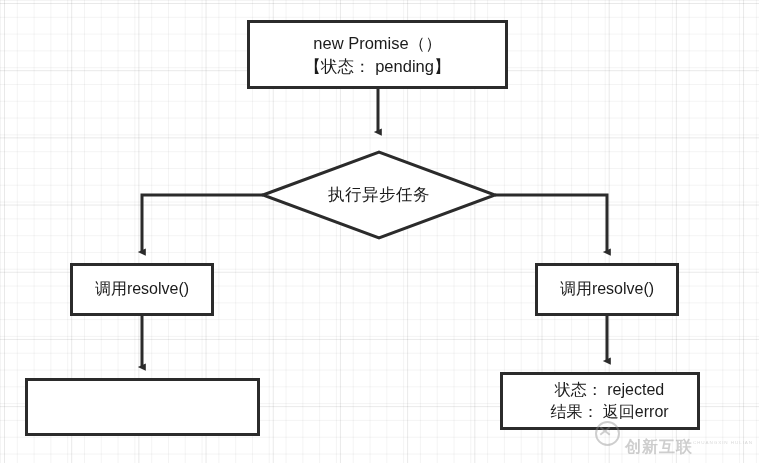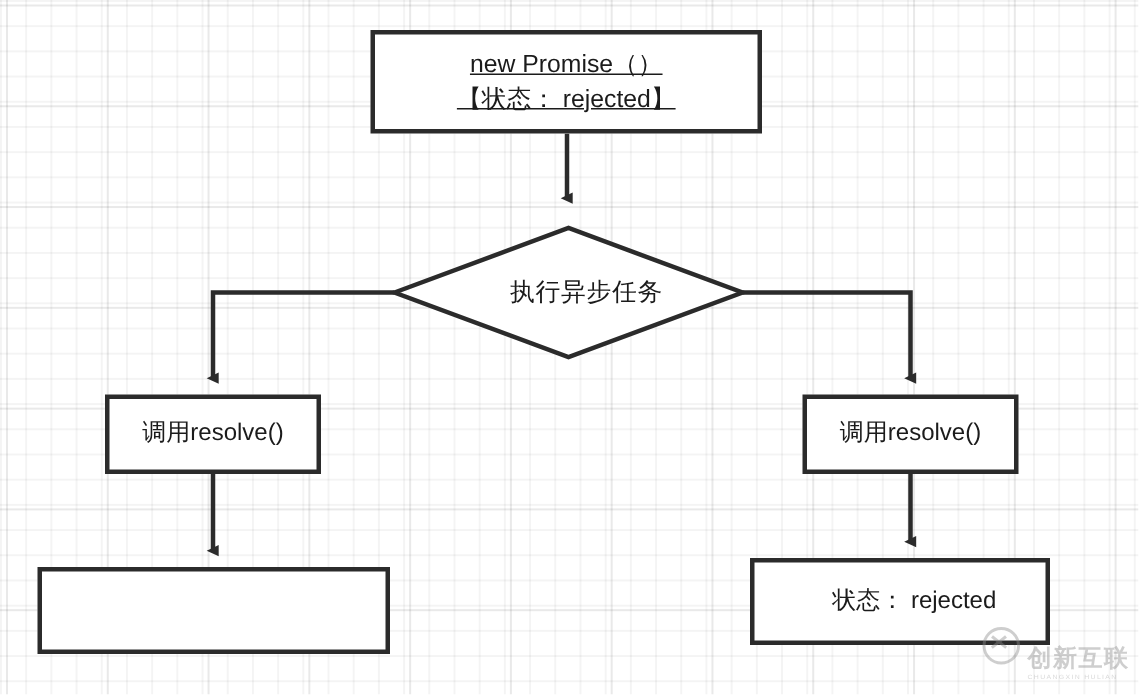--- a/index.html
+++ b/index.html
@@ -61,21 +61,20 @@
     text-align: center;
   }
 
   
   #node-start {
     left: 247px;
     top: 20px;
     width: 261px;
     height: 69px;
     font-size: 16.5px;
-    text-decoration: underline;
   }
 
   #node-resolve-left {
     left: 70px;
     top: 263px;
     width: 144px;
     height: 53px;
     font-size: 16px;
   }
 
@@ -107,21 +106,21 @@
   }
 
   #node-fulfilled .line,
   #node-rejected .line {
     text-align: left;
   }
 
   
   #node-decision {
     position: absolute;
-    left: 275px;
+    left: 263px;
     top: 151px;
     width: 232px;
     height: 88px;
     display: flex;
     align-items: center;
     justify-content: center;
     font-size: 16.5px;
     color: #1b1b1b;
     letter-spacing: 0.5px;
   }
@@ -152,21 +151,21 @@
     left: 2.5px;
     top: 7.4px;
     width: 12px;
     height: 2.2px;
     background: #8d8d8d;
   }
   #watermark .mark::before { transform: rotate(38deg); }
   #watermark .mark::after  { transform: rotate(-38deg); }
   #watermark .wm-text {
     display: flex;
-    flex-direction: column;
+    flex-direction: row;
     line-height: 1;
     margin-top: 27px;
   }
   #watermark .wm-main {
     font-size: 16px;
     color: #8d8d8d;
     letter-spacing: 1px;
     font-weight: 700;
   }
   #watermark .wm-sub {
@@ -210,40 +209,41 @@
       <path d="M607,316 L607,361" stroke="#2b2b2b" stroke-width="3" fill="none" marker-end="url(#arrowhead)"></path>
     </g>
 
     <g>
       <polygon points="263,195 379,152 495,195 379,238" fill="#ffffff" stroke="#2b2b2b" stroke-width="3" stroke-linejoin="miter"></polygon>
     </g>
   </svg>
 
   <div class="node" id="node-start">
     <span class="line">new Promise（）</span>
-    <span class="line">【状态： rejected】</span>
+    <span class="line">【状态： pending】</span>
   </div>
 
   <div id="node-decision">
     <span class="line">执行异步任务</span>
   </div>
 
   <div class="node" id="node-resolve-left">
     <span class="line">调用resolve()</span>
   </div>
 
   <div class="node" id="node-resolve-right">
     <span class="line">调用resolve()</span>
   </div>
 
   <div class="node" id="node-fulfilled">
   </div>
 
   <div class="node" id="node-rejected">
     <span class="line">状态： rejected</span>
+    <span class="line">结果： 返回error</span>
   </div>
 
   <div id="watermark">
     <span class="mark"></span>
     <span class="wm-text">
       <span class="wm-main">创新互联</span>
       <span class="wm-sub">CHUANGXIN HULIAN</span>
     </span>
   </div>
 

